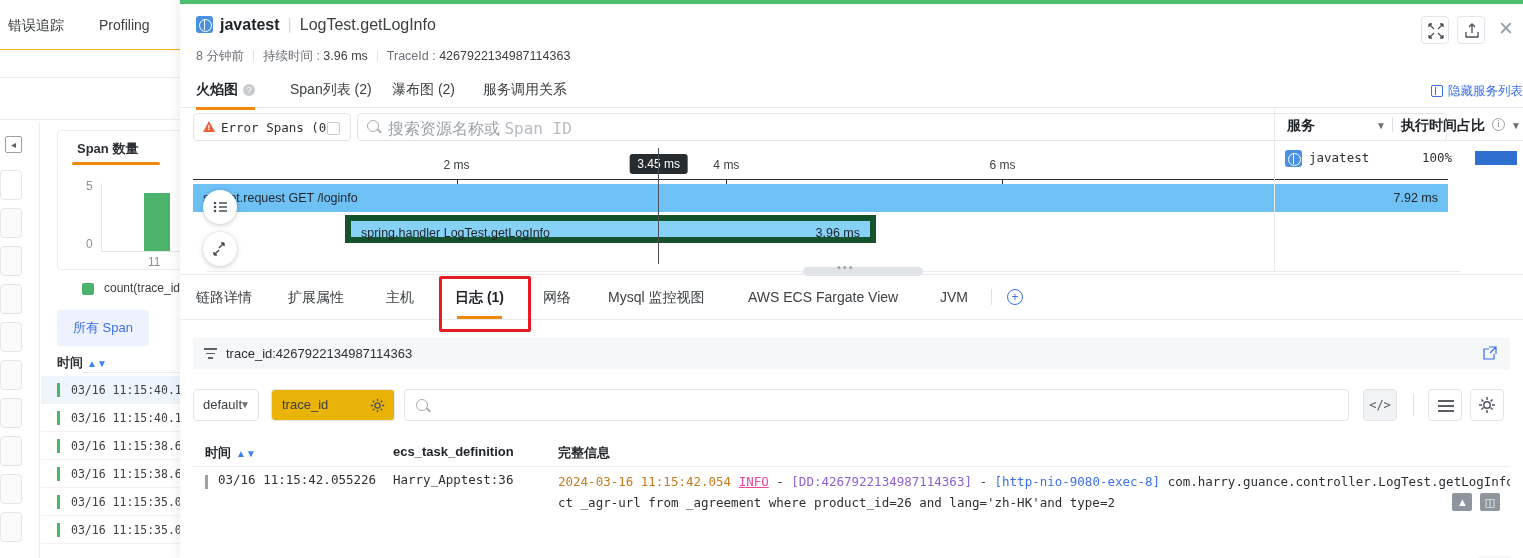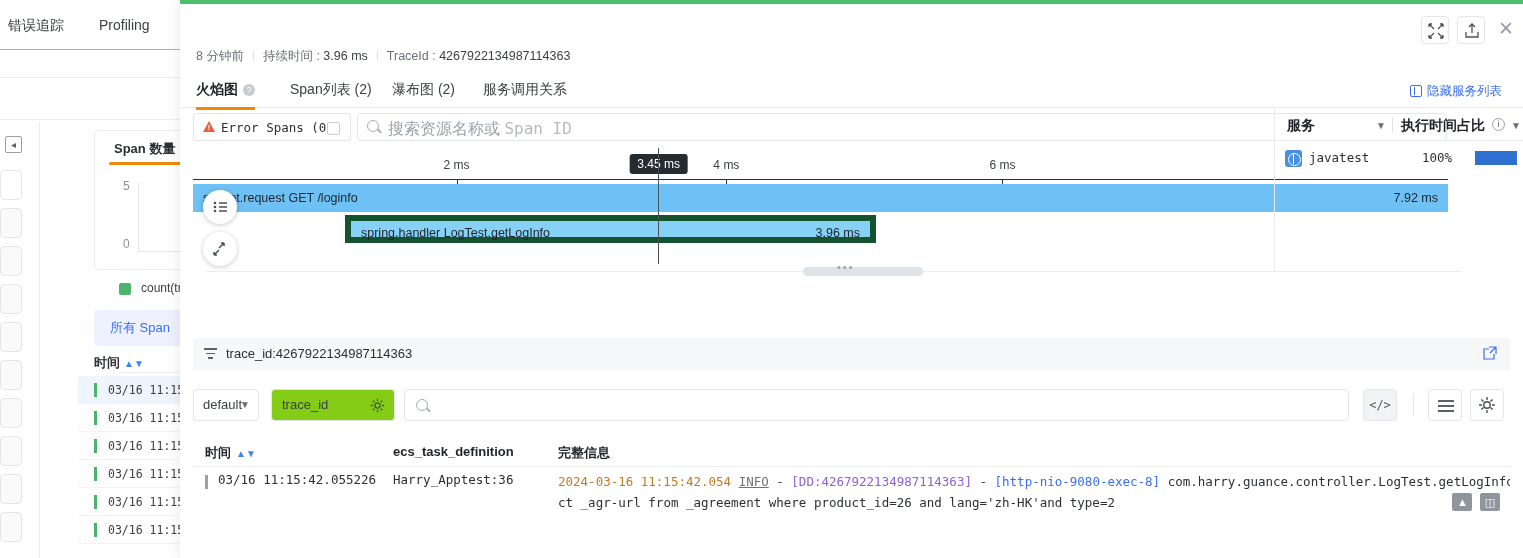--- a/index.html
+++ b/index.html
@@ -20,21 +20,21 @@
   .bd-topnav .item.a { left: 8px; }
   .bd-topnav .item.b { left: 99px; }
   .bd-band { position: absolute; left: 0; width: 185px; border-bottom: 1px solid #ececec; }
   .bd-band.b1 { top: 50px; height: 28px; }
   .bd-band.b2 { top: 78px; height: 42px; }
   .bd-left-col { position: absolute; left: 0; top: 122px; width: 40px; height: 436px; border-right: 1px solid #ededed; background: #fff; }
   .bd-chip { position: absolute; left: 0px; width: 22px; height: 30px; border: 1px solid #e6e6e6; border-radius: 4px; background: #fff; }
   .bd-chip.g { background: #fafafa; }
   .bd-collapse-btn { position: absolute; left: 5px; top: 136px; width: 17px; height: 17px; border: 1px solid #9aa0a6; border-radius: 2px; color: #5f6368;
        font-size: 10px; line-height: 15px; text-align: center; background: #fff; }
-  .bd-panel { position: absolute; left: 41px; top: 122px; width: 144px; height: 436px; background: #fff; margin-left: 37px; }
+  .bd-panel { position: absolute; left: 41px; top: 122px; width: 144px; height: 436px; background: #fff; }
   .bd-card { position: absolute; left: 16px; top: 8px; width: 200px; height: 140px; border: 1px solid #ececec; border-radius: 4px; background: #fff; }
   .bd-card-tabs { position: absolute; left: 0; top: 0; height: 34px; width: 200px; }
   .bd-card-tab { position: absolute; top: 9px; font-size: 13px; font-weight: bold; white-space: nowrap; }
   .bd-card-tab.sel { left: 19px; color: #2c2f33; }
   .bd-card-tab.sel::after { content:""; position:absolute; left:-5px; top:22px; width:88px; height:3px; background:#f0880a; border-radius:2px; }
   .bd-axis-5 { position: absolute; left: 28px; top: 48px; font-size: 12px; color: #8a8f98; }
   .bd-axis-0 { position: absolute; left: 28px; top: 106px; font-size: 12px; color: #8a8f98; }
   .bd-plotline { position: absolute; left: 43px; top: 52px; width: 1px; height: 68px; background: #e6e6e6; }
   .bd-plotbase { position: absolute; left: 43px; top: 120px; width: 150px; height: 1px; background: #e6e6e6; }
   .bd-bar { position: absolute; left: 86px; top: 62px; width: 26px; height: 58px; background: #4bb36b; }
@@ -75,21 +75,21 @@
 
   .pmeta { position: absolute; left: 16px; top: 48px; font-size: 12.5px; color: #6b7076; white-space: nowrap; }
   .pmeta .sp { display:inline-block; border-left: 1px solid #dfe1e4; margin: 0 9px; height: 11px; vertical-align: -1px; }
   .pmeta .v { color: #3c4043; }
 
   .ptabs { position: absolute; left: 0; top: 76px; width: 1343px; height: 32px; border-bottom: 1px solid #e8eaed; }
   .ptab { position: absolute; top: 5px; font-size: 14px; color: #3c4043; white-space: nowrap; }
   .ptab.active { font-weight: bold; color: #1f2328; }
   .ptab.active::after { content:""; position:absolute; left:0; right:0; top: 26px; height: 3px; background: #f0880a; }
   .qmark { display:inline-block; width: 12px; height: 12px; border-radius: 50%; background: #c7ccd1; color:#fff; font-size: 9px; line-height: 12px; text-align:center; vertical-align: 1px; margin-left: 5px; font-weight: normal;}
-  .hide-svc { position: absolute; right: 21px; top: 7px; font-size: 12.5px; color: #3b6ef0; white-space: nowrap; text-align: right; }
+  .hide-svc { position: absolute; right: 0; top: 7px; font-size: 12.5px; color: #3b6ef0; white-space: nowrap; text-align: right; }
   .hide-svc .bi { display:inline-block; width: 12px; height: 12px; border: 1px solid #3b6ef0; border-radius: 2px; position: relative; vertical-align: -2px; margin-right: 5px; }
   .hide-svc .bi::after { content:""; position:absolute; left: 3px; top: 1px; width: 1px; height: 8px; background: #3b6ef0; }
 
   
   .filt-row { position: absolute; left: 0; top: 109px; width: 1280px; height: 36px; }
   .err-box { position: absolute; left: 13px; top: 4px; width: 158px; height: 28px; border: 1px solid #e3e5e8; border-radius: 4px; background: #fff; }
   .err-box .warn { position: absolute; left: 9px; top: 7px; width: 0; height: 0; border-left: 6px solid transparent; border-right: 6px solid transparent; border-bottom: 11px solid #e8603c; }
   .err-box .warn::after { content:"!"; position:absolute; left: -1.5px; top: 2px; font-size: 8px; color: #fff; font-weight: bold; }
   .err-box .lb { position: absolute; left: 27px; top: 6px; font-family: "DejaVu Sans Mono","Liberation Mono",monospace; font-size: 12.5px; color: #2c2f33; white-space: nowrap; }
   .err-box .cb { position: absolute; left: 133px; top: 8px; width: 13px; height: 13px; border: 1px solid #c7ccd1; border-radius: 2px; background: #fff; }
@@ -152,21 +152,21 @@
   .tidbar .fic i { display:block; height: 1.6px; background: #5f6368; margin-bottom: 3px; }
   .tidbar .fic i:nth-child(1){ width: 13px; } .tidbar .fic i:nth-child(2){ width: 9px; margin-left:2px;} .tidbar .fic i:nth-child(3){ width: 5px; margin-left:4px;}
   .tidbar .tx { position: absolute; left: 33px; top: 8px; font-size: 13px; color: #2c2f33; white-space: nowrap; text-align: center; }
   .tidbar .ext { position: absolute; right: 13px; top: 8px; width: 14px; height: 14px; }
 
   
   .qrow { position: absolute; left: 13px; top: 389px; width: 1317px; height: 32px; }
   .qsel { position: absolute; left: 0; top: 0; width: 66px; height: 32px; border: 1px solid #e3e5e8; border-radius: 4px; background: #fff; }
   .qsel .tx { position: absolute; left: 9px; top: 7px; font-size: 13px; color: #3c4043; }
   .qsel .cv { position: absolute; right: 8px; top: 9px; color: #6b7076; font-size: 10px; }
-  .qfield { position: absolute; left: 78px; top: 0; width: 124px; height: 32px; border: 1px solid #e3e5e8; border-radius: 4px; background: #84cc16; }
+  .qfield { position: absolute; left: 78px; top: 0; width: 124px; height: 32px; border: 1px solid #e3e5e8; border-radius: 4px; background: #eab308; }
   .qfield .tx { position: absolute; left: 10px; top: 7px; font-size: 13px; color: #3c4043; }
   .qfield .gear { position: absolute; right: 9px; top: 8px; }
   .qsearch { position: absolute; left: 211px; top: 0; right: 161px; height: 32px; border: 1px solid #e3e5e8; border-radius: 4px; background: #fff; }
   .qsearch .mag { position: absolute; left: 11px; top: 9px; width: 12px; height: 12px; border: 1.5px solid #a9aeb4; border-radius: 50%; }
   .qsearch .mag::after { content:""; position:absolute; left: 9px; top: 9px; width: 5px; height: 1.5px; background: #a9aeb4; transform: rotate(45deg); }
   .qbtn { position: absolute; top: 0; width: 34px; height: 32px; border: 1px solid #e3e5e8; border-radius: 4px; background: #fff; }
   .qbtn.code { left: 1170px; background: #f2f3f5; color: #5b6068; font-family: "DejaVu Sans Mono","Liberation Mono",monospace; font-size: 12px; line-height: 30px; text-align: center; }
   .qdiv { position: absolute; left: 1220px; top: 5px; width: 1px; height: 22px; background: #e3e5e8; }
   .qbtn.lines { left: 1235px; }
   .qbtn.gear2 { left: 1277px; }
@@ -177,21 +177,21 @@
   .ltable { position: absolute; left: 13px; top: 437px; width: 1317px; }
   .lhead { position: relative; height: 30px; border-bottom: 1px solid #eceef0; }
   .lhead .c { position: absolute; top: 7px; font-size: 13px; font-weight: bold; color: #1f2328; white-space: nowrap; }
   .lhead .c.c1 { left: 12px; } .lhead .c.c2 { left: 200px; } .lhead .c.c3 { left: 365px; }
   .lhead .sort { color: #3b82f6; font-size: 10px; margin-left: 5px; }
   .lrow { position: relative; height: 48px; }
   .lrow .tick { position: absolute; left: 12px; top: 8px; width: 3px; height: 14px; background: #9aa0a6; }
   .lrow .time { position: absolute; left: 25px; top: 5px; font-family: "DejaVu Sans Mono","Liberation Mono",monospace; font-size: 12.5px; color: #2c2f33; white-space: nowrap; }
   .lrow .ecs { position: absolute; left: 200px; top: 5px; font-family: "DejaVu Sans Mono","Liberation Mono",monospace; font-size: 12.5px; color: #2c2f33; white-space: nowrap; }
   .lrow .msg { position: absolute; left: 365px; top: 4px; right: 0; font-family: "DejaVu Sans Mono","Liberation Mono",monospace; font-size: 12.5px; line-height: 21px; white-space: nowrap; overflow: hidden; }
-  .m-ts { color: #c47a1e; } .m-lvl { color: #737373; text-decoration: underline; } .m-dash { color: #3c4043; }
+  .m-ts { color: #c47a1e; } .m-lvl { color: #ec4899; text-decoration: underline; } .m-dash { color: #3c4043; }
   .m-dd { color: #9060d0; } .m-thr { color: #3b6ef0; } .m-cls { color: #2c2f33; }
   .m-kw { color: #2c2f33; }
   .redact { display: inline-block; background: #ffffff; position: relative; }
   .rowbtns { position: absolute; right: 10px; bottom: 4px; }
   .rowbtn { display: inline-block; width: 20px; height: 18px; background: #8f959c; border-radius: 2px; color: #fff; font-size: 11px; line-height: 18px; text-align: center; margin-left: 4px; vertical-align: middle; }
 </style>
 </head>
 <body>
 
 <div class="root">
@@ -253,20 +253,23 @@
         <div class="bd-row"><span class="tick"></span><span class="tx">03/16 11:15:35.04</span></div>
         <div class="bd-row"><span class="tick"></span><span class="tx">03/16 11:15:35.04</span></div>
       </div>
     </div>
   </div>
 
   <div class="panel">
     <div class="panel-accent"></div>
 
     <div class="ptitle-row">
+      <div class="ptitle">
+        <span class="globe"></span><span class="svc">javatest</span><span class="sep">|</span><span class="res">LogTest.getLogInfo</span>
+      </div>
       <div class="hdr-btn expand">
         <svg width="16" height="16" viewBox="0 0 16 16">
             <path d="M1 1 L6 6 M1 1 L1 4 M1 1 L4 1 M15 15 L10 10 M15 15 L15 12 M15 15 L12 15 M15 1 L10 6 M15 1 L15 4 M15 1 L12 1 M1 15 L6 10 M1 15 L1 12 M1 15 L4 15" stroke="#4a5058" stroke-width="1.3" fill="none"></path>
           </svg>
       </div>
       <div class="hdr-btn share">
         <svg width="16" height="16" viewBox="0 0 16 16">
             <path d="M8 1 L8 10 M5 4 L8 1 L11 4" stroke="#4a5058" stroke-width="1.3" fill="none"></path>
             <path d="M2 9 L2 14 L14 14 L14 9" stroke="#4a5058" stroke-width="1.3" fill="none"></path>
           </svg>
@@ -348,20 +351,38 @@
         <span class="cv2">▼</span>
       </div>
       <div class="svc-row">
         <span class="globe g2"></span>
         <span class="nm">javatest</span>
         <span class="pc">100%</span>
         <span class="bar"></span>
       </div>
     </div>
 
+    <div class="subtabs">
+      <div class="stab" style="left:16px">链路详情</div>
+      <div class="stab" style="left:108px">扩展属性</div>
+      <div class="stab" style="left:206px">主机</div>
+      <div class="stab active" style="left:275px">日志 (1)</div>
+      <div class="stab" style="left:363px">网络</div>
+      <div class="stab" style="left:428px">Mysql 监控视图</div>
+      <div class="stab" style="left:568px">AWS ECS Fargate View</div>
+      <div class="stab" style="left:760px">JVM</div>
+      <div class="stab-div"></div>
+      <div class="plus-ic">+</div>
+      <div class="hl-box"></div>
+      <div class="collapse-all">
+        <svg width="32" height="32" viewBox="0 0 32 32">
+            <path d="M9 11 H23 M9 15 H23 M11 19 L16 24 L21 19" stroke="#5b6068" stroke-width="1.6" fill="none"></path>
+          </svg>
+      </div>
+    </div>
 
     <div class="tidbar">
       <span class="fic">
           <i></i>
           <i></i>
           <i></i>
         </span>
       <span class="tx">trace_id:4267922134987114363</span>
       <span class="ext">
         <svg width="14" height="14" viewBox="0 0 14 14">

